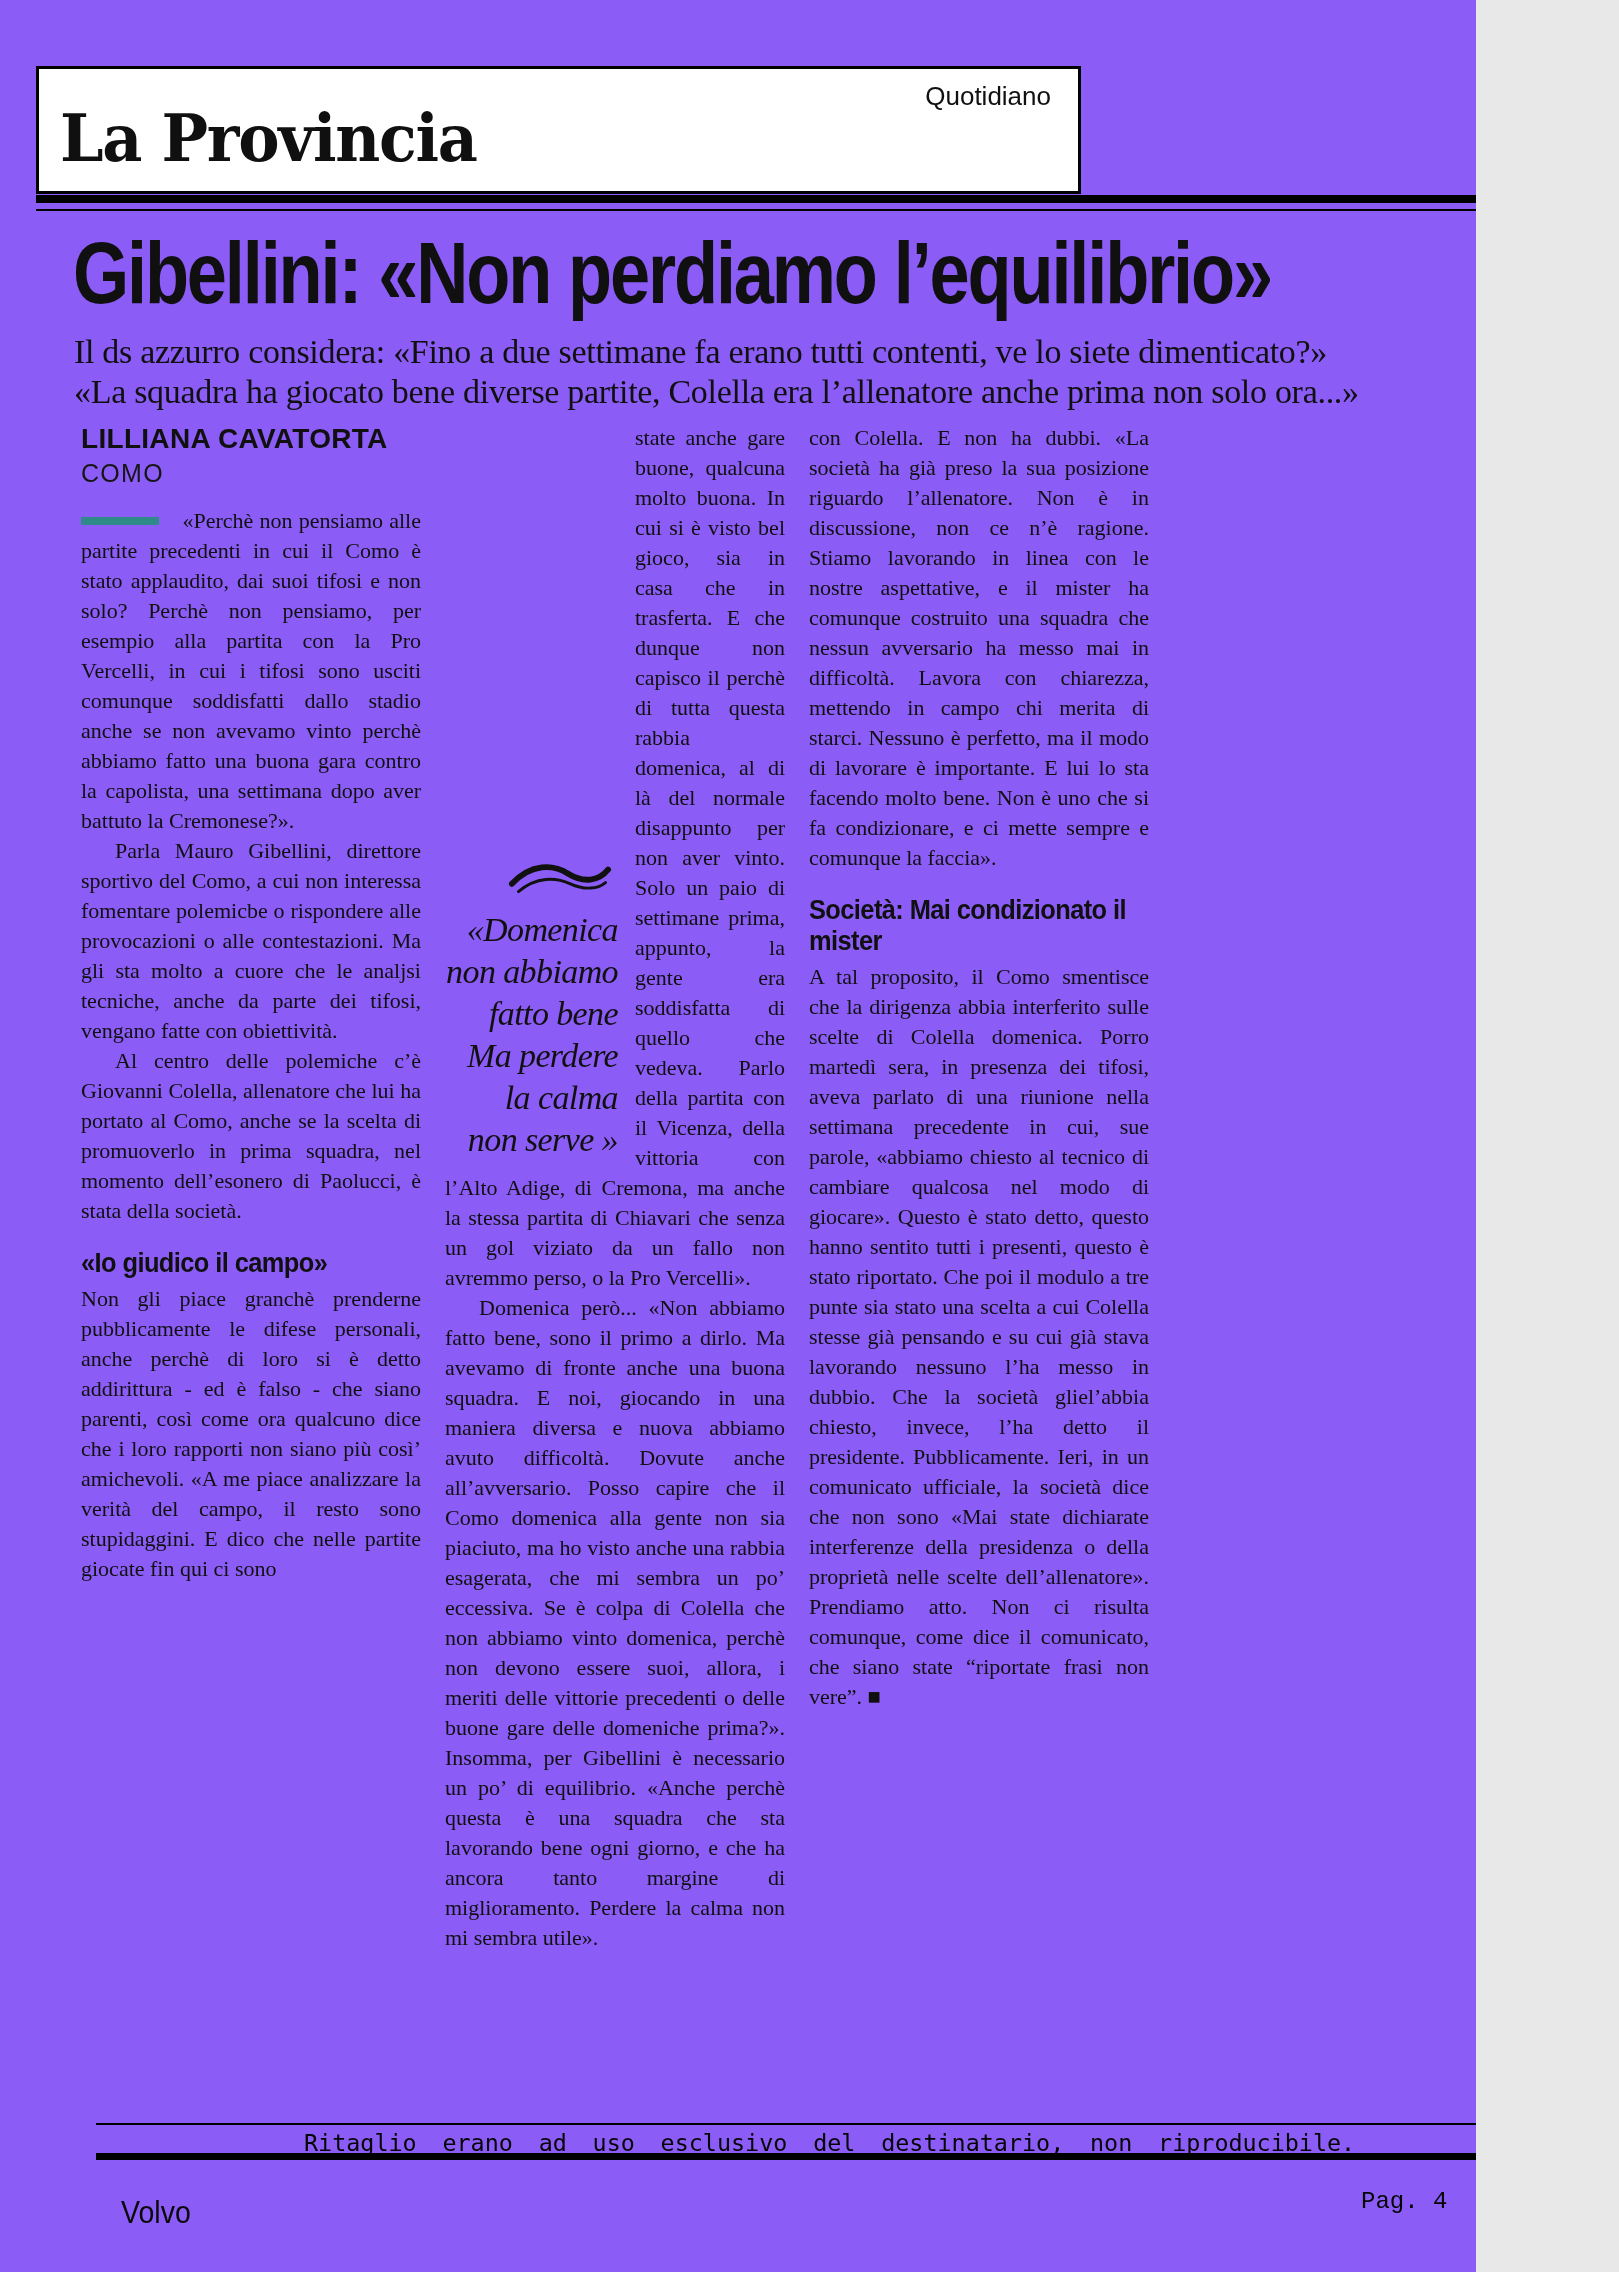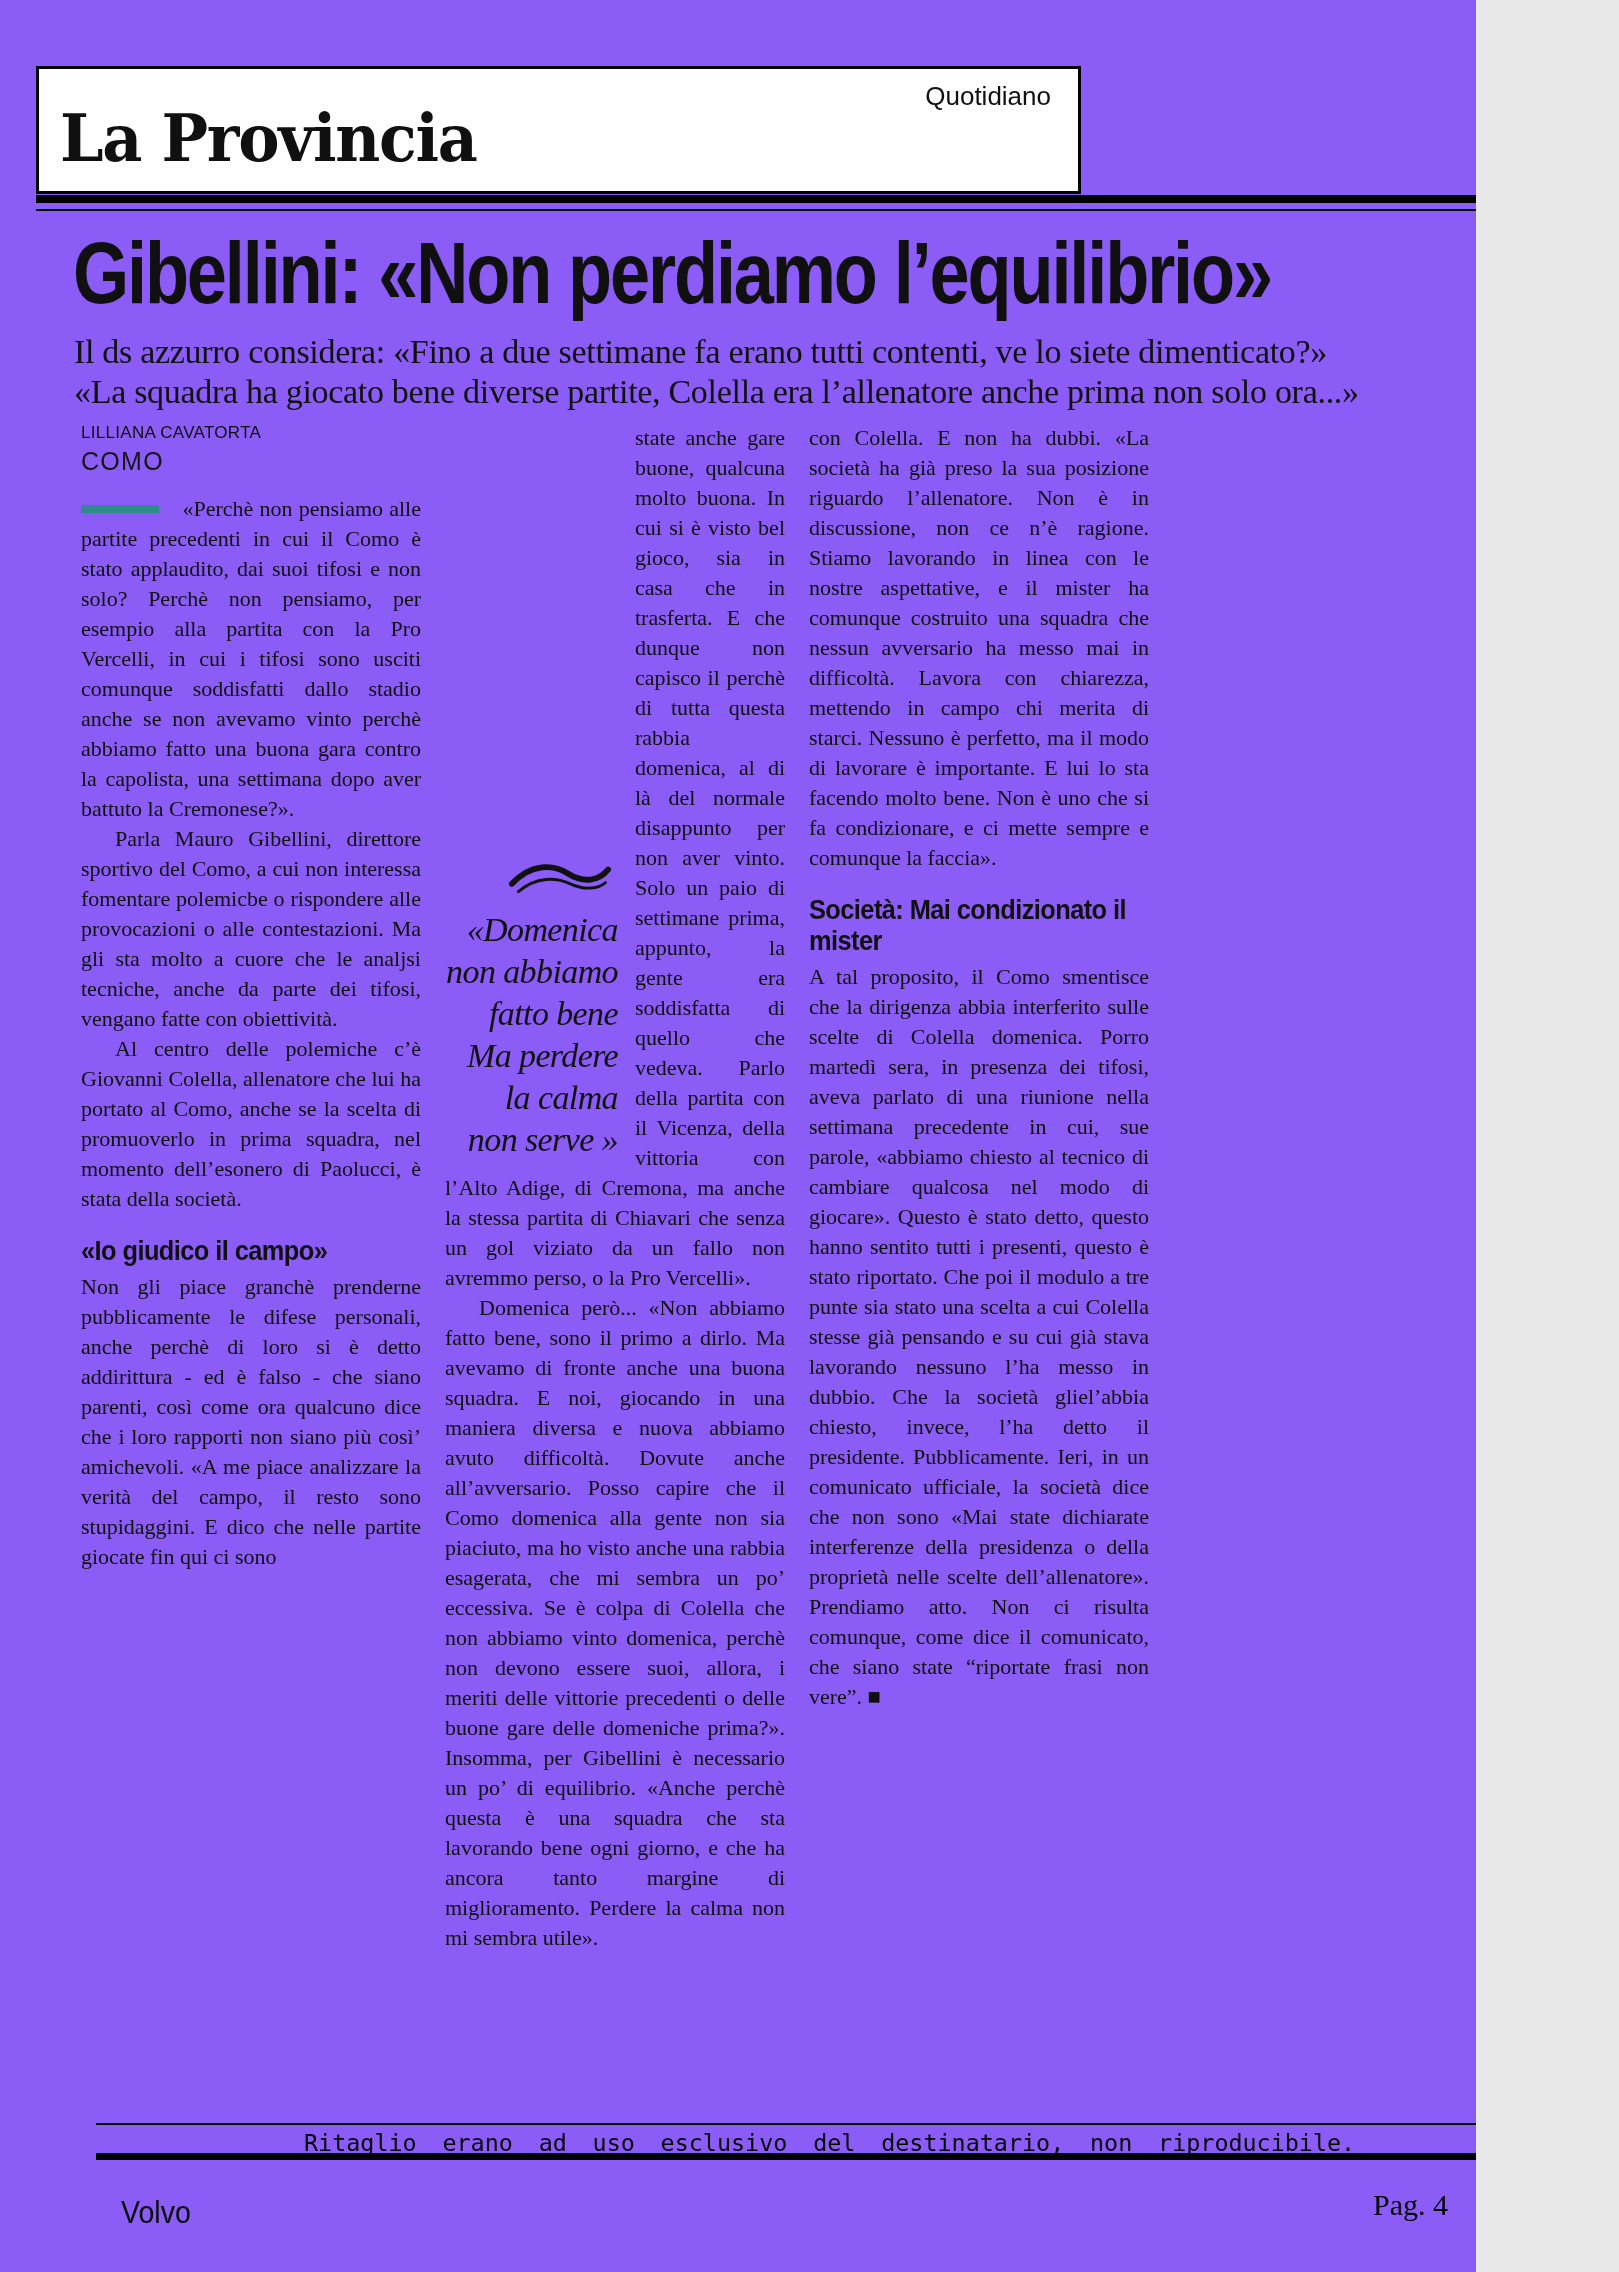--- a/index.html
+++ b/index.html
@@ -47,21 +47,21 @@
     font-size:34px;line-height:40px;letter-spacing:-0.3px;
   }
   
   .columns{
     position:absolute;left:81px;top:423px;width:1068px;
     display:flex;gap:24px;
   }
   .col{width:340px;}
   .col p{margin:0;text-align:justify;font-size:22px;line-height:30px;}
   .col p.ind{text-indent:34px;}
-  .byline{font-family:"Liberation Sans",sans-serif;font-weight:400;font-size:17px;letter-spacing:0.3px;}
+  .byline{font-family:"Liberation Sans",sans-serif;font-weight:700;font-size:28px;letter-spacing:0.3px;}
   .dateline{font-family:"Liberation Sans",sans-serif;font-size:25px;letter-spacing:1.3px;margin:3.9px 0 18px 0;color:#161616;}
   .lead-marker{display:inline-block;width:78px;height:8.4px;background:var(--accent,#2e8b8a);margin-right:23.4px;vertical-align:2.6px;}
   .col-subhead{
     font-family:"Liberation Sans",sans-serif;font-weight:700;font-size:27px;
     letter-spacing:-0.6px;margin:22px 0 5.2px 0;transform:scaleX(0.94);transform-origin:left;
   }
   
   .pullquote{
     float:left;width:198px;margin:436px 17px 9px -25px;
     text-align:right;
@@ -87,21 +87,21 @@
     position:absolute;left:304px;top:2129px;
     font-family:"DejaVu Sans Mono",monospace;font-size:23.4px;word-spacing:11.7px;color:#050505;white-space:nowrap;
   }
   .advertiser{
     position:absolute;left:121px;top:2195px;
     font-family:"Liberation Sans",sans-serif;font-size:31px;letter-spacing:0px;color:#0a0a0a;
     transform:scaleX(0.92);transform-origin:left top;
   }
   .page-ref{
     position:absolute;left:1361px;top:2188px;
-    font-family:Liberation Serif, serif;font-size:30px;color:#050505;margin-left:12px;
+    font-family:Liberation Mono, monospace;font-size:24px;color:#050505;
   }
 </style>
 </head>
 <body>
 
 <div class="page">
 
   <div class="masthead-box">
     <div class="masthead">La Provincia</div>
     <div class="quotidiano">Quotidiano</div>

